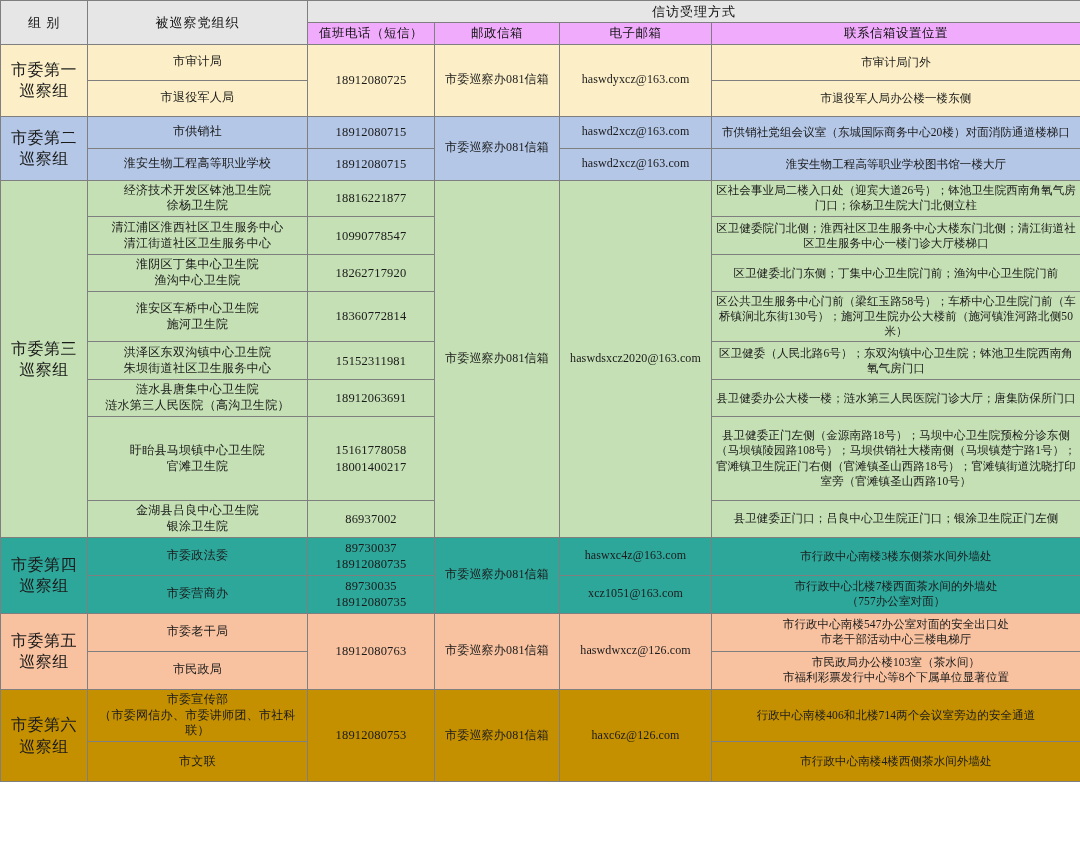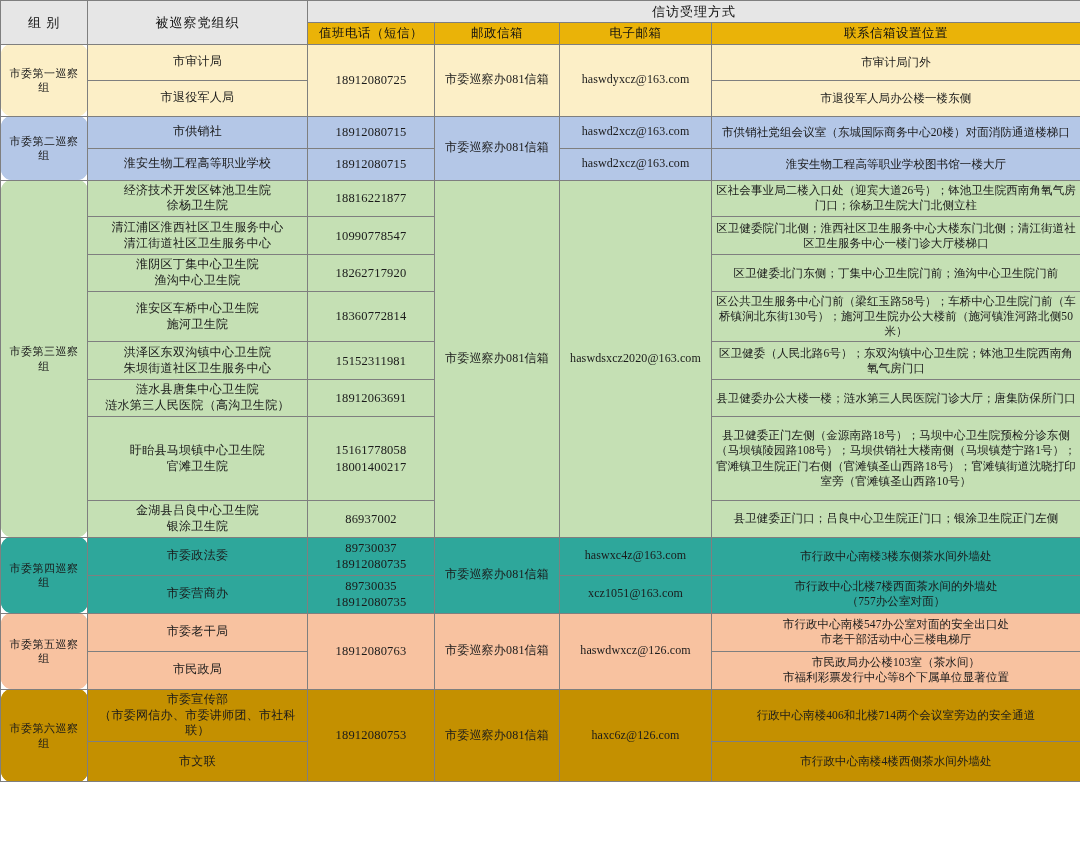--- a/index.html
+++ b/index.html
@@ -58,36 +58,36 @@
   }
 
   
   .hdr {
     background: #E6E6E6;
     font-size: 13px;
     letter-spacing: 1px;
     color: #111;
   }
   .hdr-sub {
-    background: #eab308;
+    background: #f0abfc;
     font-size: 12.5px;
     letter-spacing: 0.5px;
     color: #111;
   }
 
   
   .g1 { background: #FCEFC7; }
   .g2 { background: #B4C7E7; padding-left: 48px; }
   .g3 { background: #C5E0B4; }
   .g4 { background: #2EA79B; }
   .g5 { background: #F8C2A0; }
   .g6 { background: #C49000; }
 
   .left   { text-align: left; padding-left: 6px; }
-  .grpname { font-size: 11px; letter-spacing: 0.5px; border-radius: 11px; }
+  .grpname { font-size: 16px; letter-spacing: 0.5px; }
   .org    { font-size: 12px; letter-spacing: 0.3px; }
   .phone  { font-family: "Liberation Serif", serif; font-size: 12.5px; letter-spacing: 0.2px; }
   .mail   { font-size: 12px; letter-spacing: 0.2px; }
   .email  { font-family: "Liberation Serif", serif; font-size: 12px; letter-spacing: 0.1px; }
   .loc    { font-size: 11.5px; letter-spacing: 0.1px; margin-left: 8px; }
 
   .nowrap-lines { white-space: pre-line; }
 </style>
 </head>
 <body>

